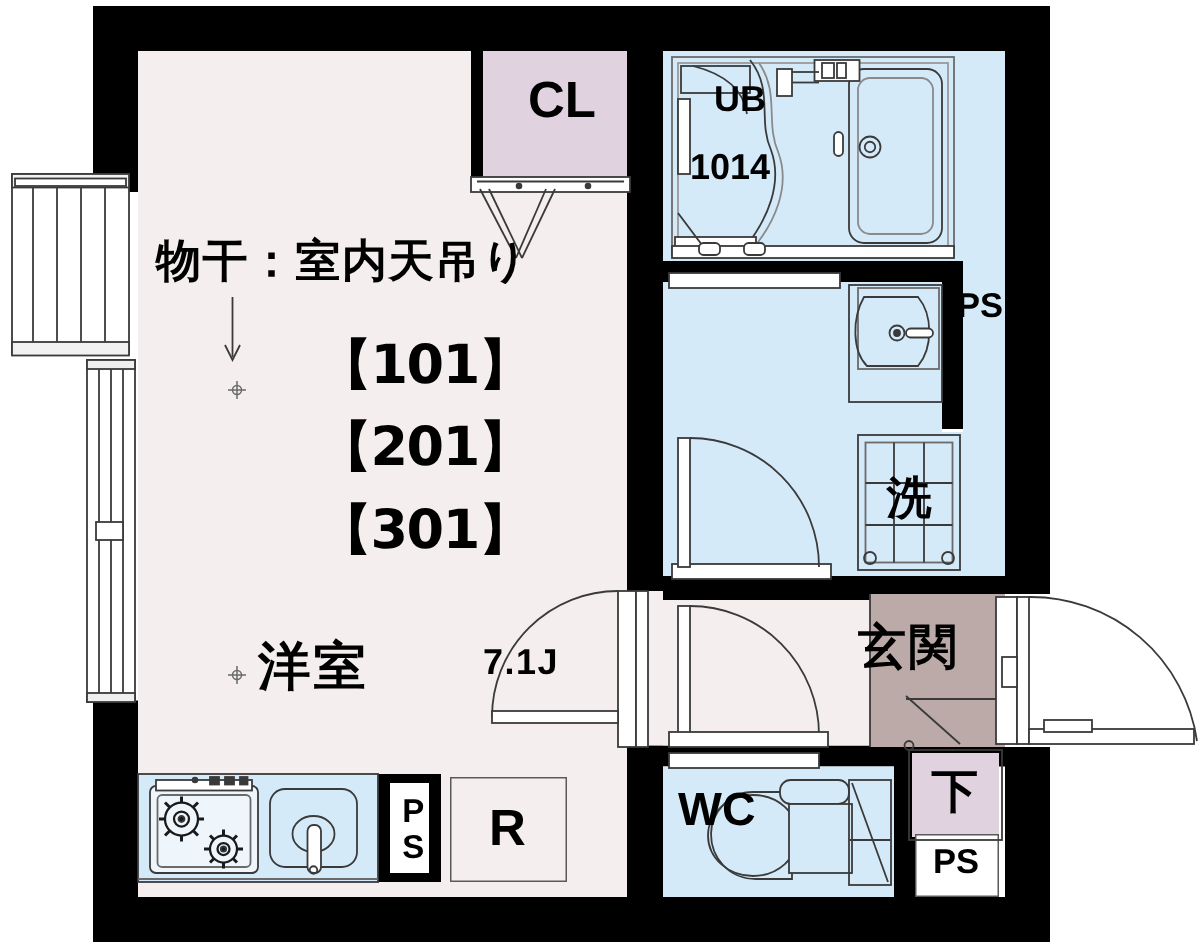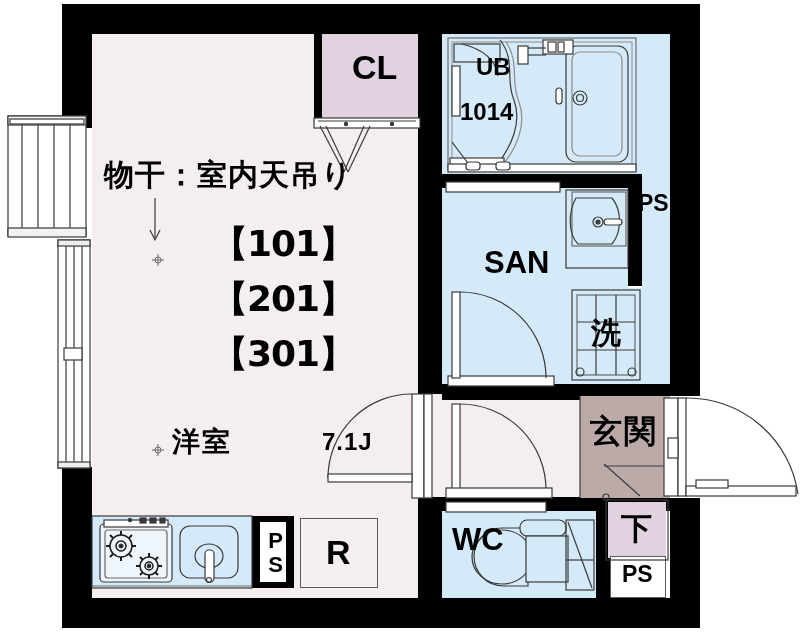--- a/index.html
+++ b/index.html
@@ -46,21 +46,21 @@
   .t-cl   { font-size: 34px; }
   .t-ub   { font-size: 24px; }
   .t-san  { font-size: 31px; }
   .t-wc   { font-size: 31px; }
   .t-r    { font-size: 34px; }
   .t-ps   { font-size: 23px; }
   .t-ps-v { font-size: 22px; writing-mode: vertical-rl; text-orientation: upright; letter-spacing: -1px;}
   .t-sen  { font-size: 30px; }
   .t-gen  { font-size: 32px; letter-spacing: 2px; }
   .t-shita{ font-size: 31px; }
-  .t-yoshitsu { font-size: 28px; letter-spacing: 2px; }
+  .t-yoshitsu { font-size: 35px; letter-spacing: 2px; }
   .t-jo   { font-size: 24px; letter-spacing: 1px; }
   .t-num  { font-size: 36px; letter-spacing: -1px; }
   .t-hosi { font-size: 30px; letter-spacing: 1px; }
 
   svg { display: block; }
   .ov { position: absolute; left: 0; top: 0; width: 800px; height: 632px; pointer-events: none; }
 </style>
 </head>
 <body>
 
@@ -335,27 +335,26 @@
       </g>
 
     </g>
   </svg>
 
   <div class="lbl lbl-lat t-cl" style="left:352px; top:50px;">CL</div>
 
   <div class="lbl lbl-lat t-ub" style="left:476px; top:55px;">UB</div>
   <div class="lbl lbl-lat t-ub" style="left:460px; top:100px;">1014</div>
 
-  <div class="lbl lbl-lat t-san" style="left:484px; top:247px;">SAN</div>
 
   <div class="lbl lbl-jp t-sen" style="left:591px; top:318px;">洗</div>
 
   <div class="lbl lbl-lat t-wc" style="left:452px; top:524px;">WC</div>
 
-  <div class="lbl lbl-jp t-gen" style="left:590px; top:415px;">玄関</div>
+  <div class="lbl lbl-jp t-gen" style="left:572px; top:415px;">玄関</div>
 
   <div class="lbl lbl-jp t-shita" style="left:621px; top:513px;">下</div>
 
   <div class="lbl lbl-lat t-r" style="left:326px; top:535px;">R</div>
 
   <div class="lbl lbl-lat t-ps-v" style="left:264px; top:528px;">PS</div>
   <div class="lbl lbl-lat t-ps" style="left:638px; top:192px;">PS</div>
   <div class="lbl lbl-lat t-ps" style="left:622px; top:563px;">PS</div>
 
   <div class="lbl lbl-jp t-hosi" style="left:104px; top:160px;">物干：室内天吊り</div>

